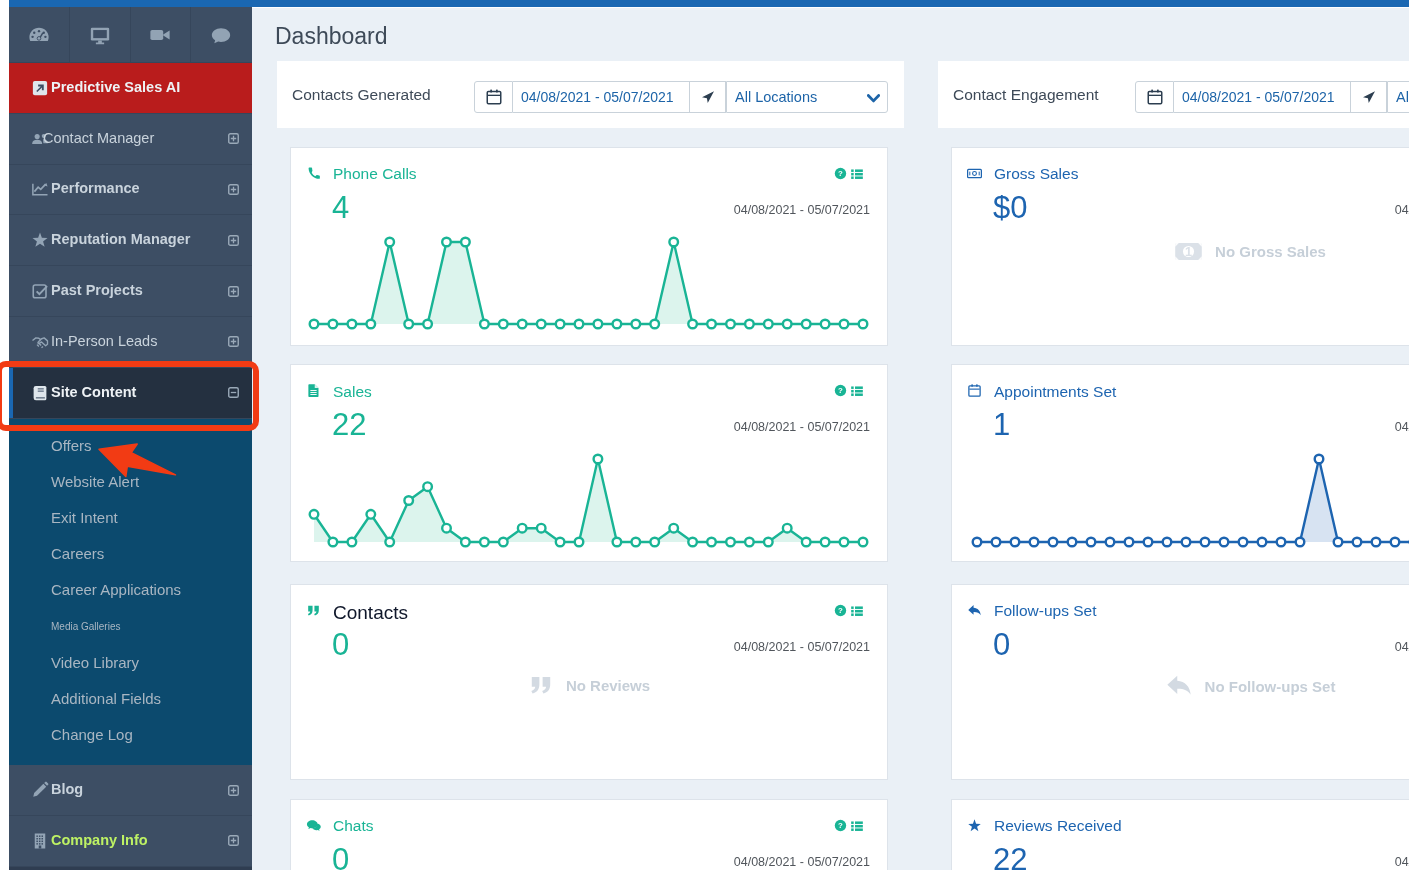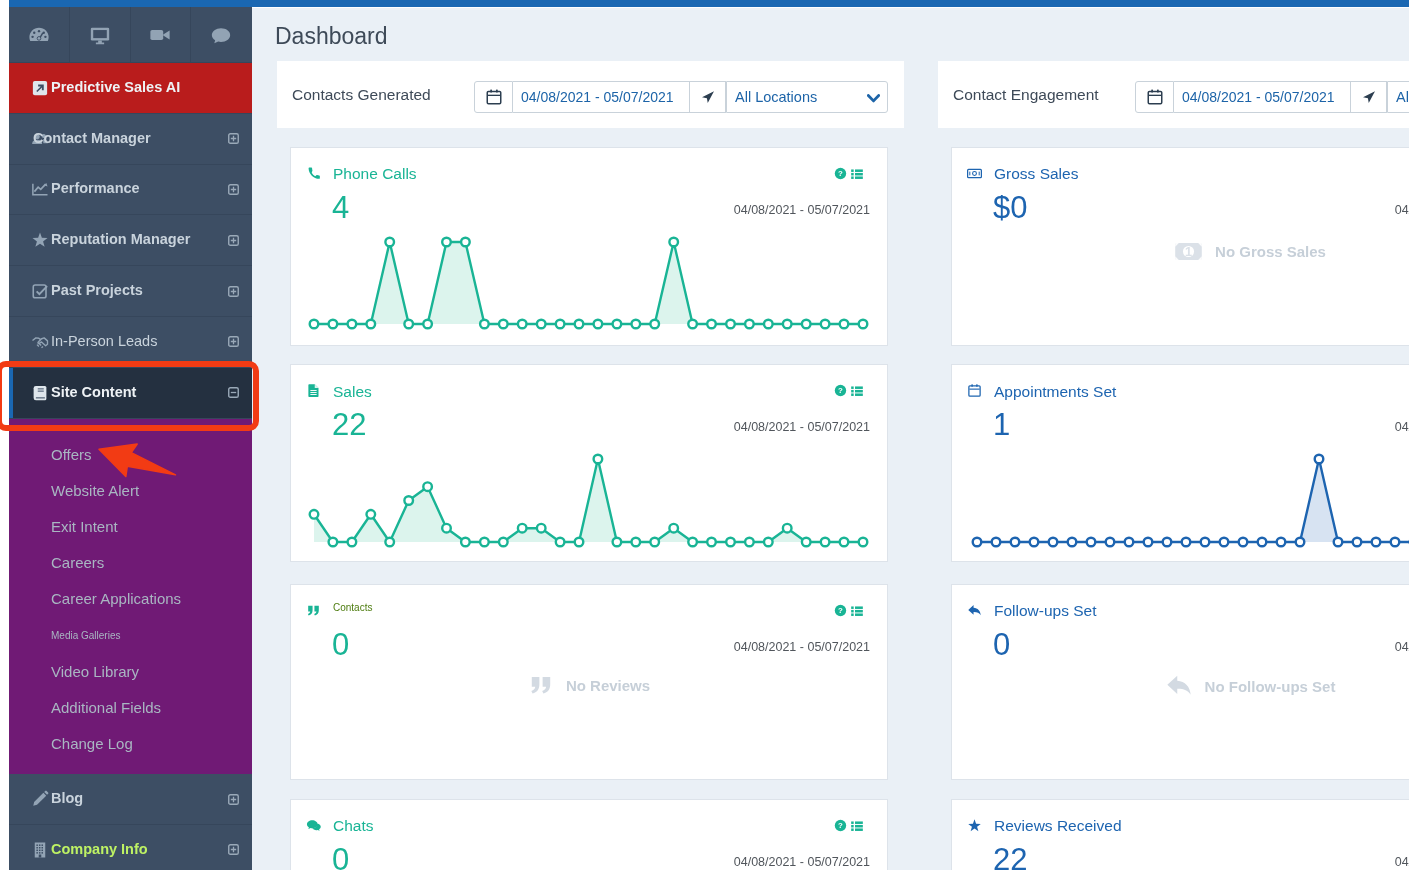--- a/index.html
+++ b/index.html
@@ -42,21 +42,21 @@
           </svg></span>
         <span style="position:absolute;left:42px;top:50%;margin-top:-9px;font-size:14.5px;font-weight:bold;color:#eef2f5;letter-spacing:0;white-space:nowrap">Predictive Sales AI</span>
       </div>
       <div style="position:relative;height:50.8px;border-bottom:1px solid #36465b;box-sizing:border-box">
         <span style="position:absolute;left:22px;top:50%;margin-top:-9px;line-height:0"><svg width="18" height="18" viewBox="0 0 24 24" style="">
             <circle cx="8.2" cy="8.8" r="3.4" fill="#93a4b5"></circle>
             <path fill="#93a4b5" d="M1.5 18.5 c0-4 2.6-5.6 6.7-5.6 s6.7 1.6 6.7 5.6z"></path>
 <circle cx="17" cy="8" r="2.7" fill="#93a4b5"></circle>
             <path fill="#93a4b5" d="M16 12.3 c3.8 0 6.5 1.4 6.5 5.2 h-6z"></path>
           </svg></span>
-        <span style="position:absolute;left:24px;top:50%;margin-top:-9px;font-size:14.5px;font-weight:bold;color:#c9d3dc;letter-spacing:0;white-space:nowrap">Contact Manager</span>
+        <span style="position:absolute;left:34px;top:50%;margin-top:-9px;font-size:14.5px;font-weight:normal;color:#c9d3dc;letter-spacing:0;white-space:nowrap">Contact Manager</span>
         <span style="position:absolute;right:13px;top:50%;margin-top:-5.5px;color:#9aa9b8;line-height:0"><svg width="11" height="11" viewBox="0 0 11 11">
             <rect x="0.75" y="0.75" width="9.5" height="9.5" rx="1.6" fill="none" stroke="currentColor" stroke-width="1.4"></rect>
             <path d="M2.8 5.5 h5.4 M5.5 2.8 v5.4" stroke="currentColor" stroke-width="1.3"></path>
           </svg></span>
       </div>
       <div style="position:relative;height:50.8px;border-bottom:1px solid #36465b;box-sizing:border-box">
         <span style="position:absolute;left:22px;top:50%;margin-top:-9px;line-height:0"><svg width="18" height="18" viewBox="0 0 24 24" style="">
             <path d="M2.5 5 V19.5 H22" stroke="#93a4b5" stroke-width="2" fill="none"></path>
 <path d="M4.5 15.5 L9.5 9.5 L13 12.5 L19.5 5.5" stroke="#93a4b5" stroke-width="2.3" fill="none"></path>
 <path fill="#93a4b5" d="M20.5 4 l1.5 4.5 -4.6-1.4z"></path>
@@ -106,21 +106,21 @@
             <path fill="#dfe6ec" d="M6.5 2.5 h12 a2 2 0 0 1 2 2 v15 a2 2 0 0 1 -2 2 h-12 a3 3 0 0 1 -3-3 V5.5 a3 3 0 0 1 3-3z"></path>
 <path d="M6.5 18.5 h12" stroke="#3d4e64" stroke-width="1.4"></path>
             <path d="M9 6.5 h8 M9 9.5 h8" stroke="#3d4e64" stroke-width="1.3"></path>
           </svg></span>
         <span style="position:absolute;left:42px;top:50%;margin-top:-9px;font-size:14.5px;font-weight:bold;color:#eef2f5;letter-spacing:0;white-space:nowrap">Site Content</span>
         <span style="position:absolute;right:13px;top:50%;margin-top:-5.5px;color:#9aa9b8;line-height:0"><svg width="11" height="11" viewBox="0 0 11 11">
             <rect x="0.75" y="0.75" width="9.5" height="9.5" rx="1.6" fill="none" stroke="currentColor" stroke-width="1.4"></rect>
             <path d="M2.8 5.5 h5.4" stroke="currentColor" stroke-width="1.3"></path>
           </svg></span>
       </div>
-      <div style="background:#701a75;padding:18px 0 12px 0">
+      <div style="background:#0c4a6e;padding:9px 0 12px 0">
         <div style="height:36.2px;line-height:36.2px;padding-left:42px;font-size:15px;color:#a9b6c2;white-space:nowrap">Offers</div>
         <div style="height:36.2px;line-height:36.2px;padding-left:42px;font-size:15px;color:#a9b6c2;white-space:nowrap">Website Alert</div>
         <div style="height:36.2px;line-height:36.2px;padding-left:42px;font-size:15px;color:#a9b6c2;white-space:nowrap">Exit Intent</div>
         <div style="height:36.2px;line-height:36.2px;padding-left:42px;font-size:15px;color:#a9b6c2;white-space:nowrap">Careers</div>
         <div style="height:36.2px;line-height:36.2px;padding-left:42px;font-size:15px;color:#a9b6c2;white-space:nowrap">Career Applications</div>
         <div style="height:36.2px;line-height:36.2px;padding-left:42px;font-size:10px;color:#a9b6c2;white-space:nowrap">Media Galleries</div>
         <div style="height:36.2px;line-height:36.2px;padding-left:42px;font-size:15px;color:#a9b6c2;white-space:nowrap">Video Library</div>
         <div style="height:36.2px;line-height:36.2px;padding-left:42px;font-size:15px;color:#a9b6c2;white-space:nowrap">Additional Fields</div>
         <div style="height:36.2px;line-height:36.2px;padding-left:42px;font-size:15px;color:#a9b6c2;white-space:nowrap">Change Log</div>
       </div>
@@ -312,21 +312,21 @@
 </div>
       <div style="position:absolute;left:38px;top:576.5px;width:598px;height:196px;background:#fff;border:1px solid #dde3ea;box-sizing:border-box;overflow:hidden">
   <div style="position:absolute;left:0;top:87px;width:100%;text-align:center;color:#c6cfd8;font-size:15px;font-weight:bold"><span style="vertical-align:middle;line-height:0;margin-right:12px"><svg width="26" height="26" viewBox="0 0 24 24" style="">
               <path fill="#d3dae2" transform="translate(0,0)" d="M3.5 4.5 h7 v7 c0 4.6-2.3 7.3-6.3 8.3 l-1.1-2.3 c2.2-.8 3.4-2.2 3.6-4 h-3.2z"></path>
               <path fill="#d3dae2" transform="translate(10,0)" d="M3.5 4.5 h7 v7 c0 4.6-2.3 7.3-6.3 8.3 l-1.1-2.3 c2.2-.8 3.4-2.2 3.6-4 h-3.2z"></path>
             </svg></span><span style="vertical-align:middle">No Reviews</span></div>
   <span style="position:absolute;left:15px;top:18px;line-height:0"><svg width="15" height="15" viewBox="0 0 24 24" style="">
             <path fill="#19b495" transform="translate(0,0)" d="M3.5 4.5 h7 v7 c0 4.6-2.3 7.3-6.3 8.3 l-1.1-2.3 c2.2-.8 3.4-2.2 3.6-4 h-3.2z"></path>
             <path fill="#19b495" transform="translate(10,0)" d="M3.5 4.5 h7 v7 c0 4.6-2.3 7.3-6.3 8.3 l-1.1-2.3 c2.2-.8 3.4-2.2 3.6-4 h-3.2z"></path>
           </svg></span>
-  <span style="position:absolute;left:42px;top:17.5px;font-size:10px;color:#4d7c0f">Contacts</span>
+  <span style="position:absolute;left:42px;top:17.5px;font-size:19px;color:#0f172a">Contacts</span>
   <span style="position:absolute;right:40px;top:19px;line-height:0"><svg width="13" height="13" viewBox="0 0 24 24" style="">
             <circle cx="12" cy="12" r="10.5" fill="#19b495"></circle>
             <text x="12" y="17" font-family="Liberation Sans, sans-serif" font-size="14.5" font-weight="bold" fill="#fff" text-anchor="middle">?</text>
           </svg></span>
   <span style="position:absolute;right:23px;top:19px;line-height:0"><svg width="14" height="14" viewBox="0 0 24 24" style="">
             <rect x="2" y="4.2" width="4.3" height="4.3" fill="#19b495"></rect>
             <rect x="8.6" y="4.2" width="13.4" height="4.3" fill="#19b495"></rect>
             <rect x="2" y="10.2" width="4.3" height="4.3" fill="#19b495"></rect>
             <rect x="8.6" y="10.2" width="13.4" height="4.3" fill="#19b495"></rect>
             <rect x="2" y="16.2" width="4.3" height="4.3" fill="#19b495"></rect>

